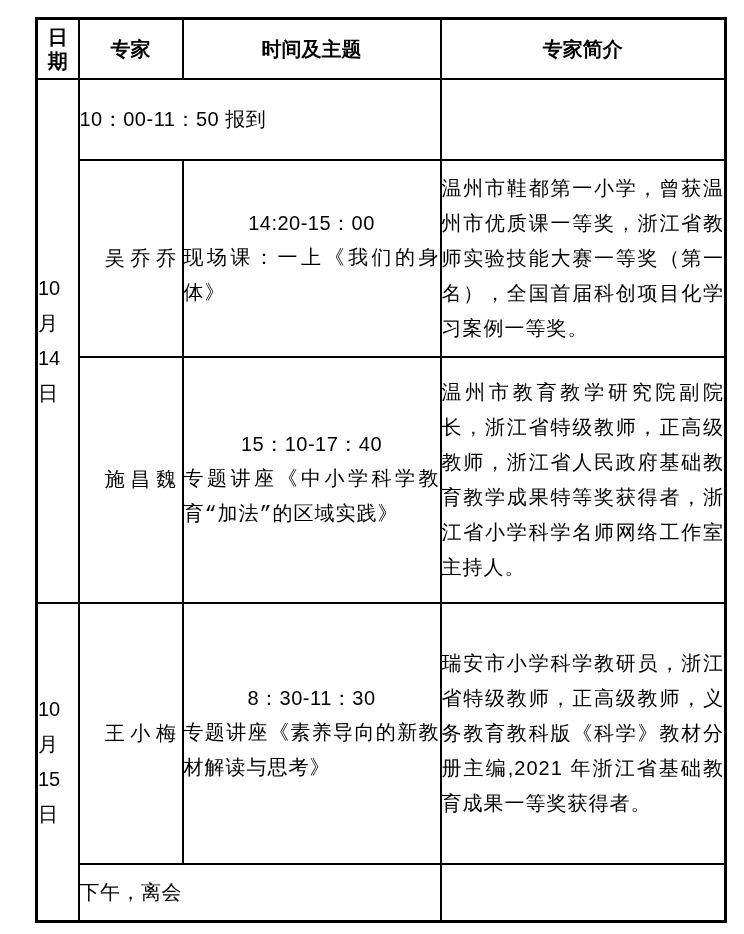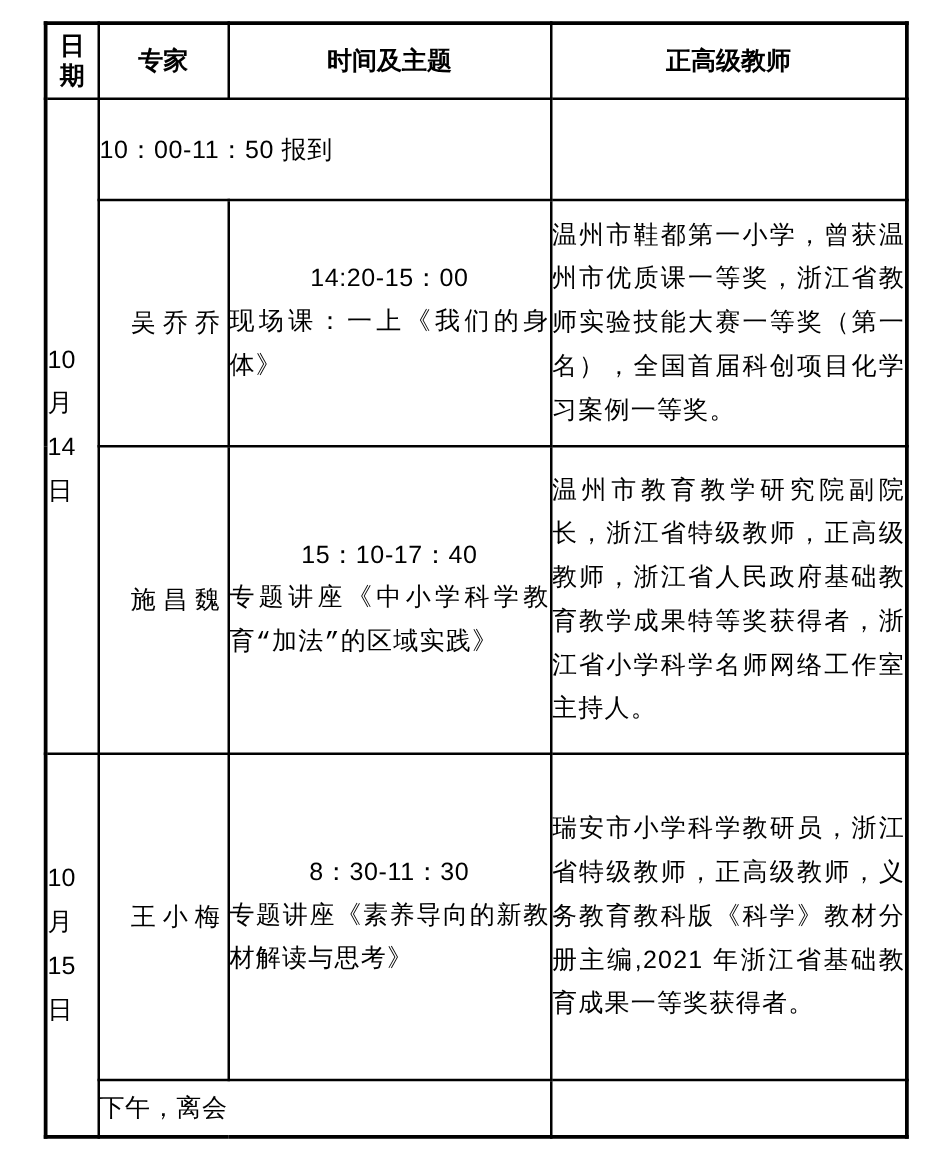--- a/index.html
+++ b/index.html
@@ -94,21 +94,21 @@
       <col style="width:258px">
       <col style="width:285px">
     </colgroup>
 
     <tbody>
         <tr style="height:60px">
       <th class="h-date">日
 期</th>
       <th>专家</th>
       <th>时间及主题</th>
-      <th>正高级教师</th>
+      <th>专家简介</th>
     </tr>
 
     <tr style="height:81px">
       <td class="date-cell" rowspan="3">10
 月
 14
 日</td>
       <td class="merged-cell" colspan="2">10：00-11：50 报到</td>
       <td></td>
     </tr>
@@ -137,19 +137,19 @@
 15
 日</td>
       <td class="expert-cell">王小梅</td>
       <td class="tt-cell">
         <div class="tt-time">8：30-11：30</div>
         <div class="tt-topic">专题讲座《素养导向的新教材解读与思考》</div>
       </td>
       <td class="intro-cell">瑞安市小学科学教研员，浙江省特级教师，正高级教师，义务教育教科版《科学》教材分册主编,2021 年浙江省基础教育成果一等奖获得者。</td>
     </tr>
 
-    <tr style="height:46px">
+    <tr style="height:58px">
       <td class="merged-cell" colspan="2">下午，离会</td>
       <td></td>
     </tr>
   </tbody>
     </table>
 </div>
 
 </body></html>

